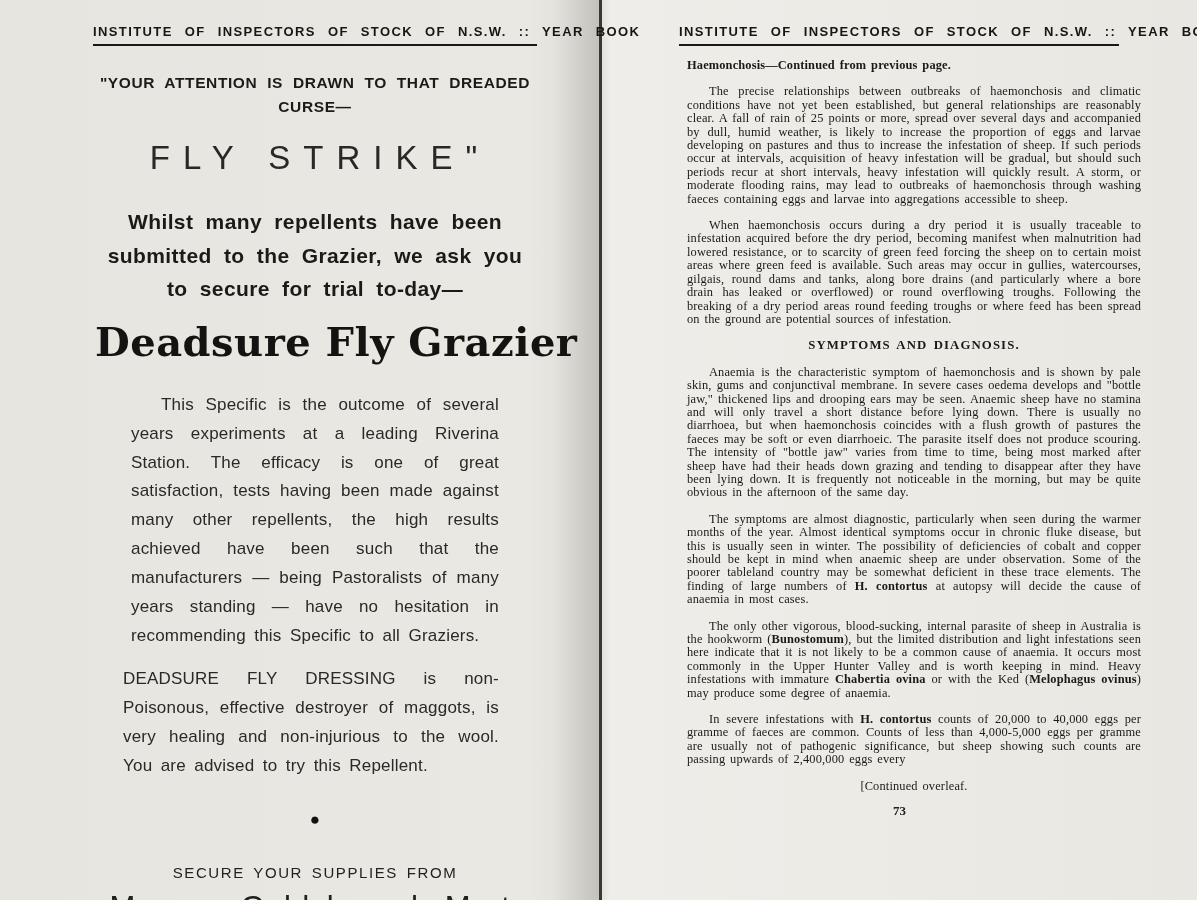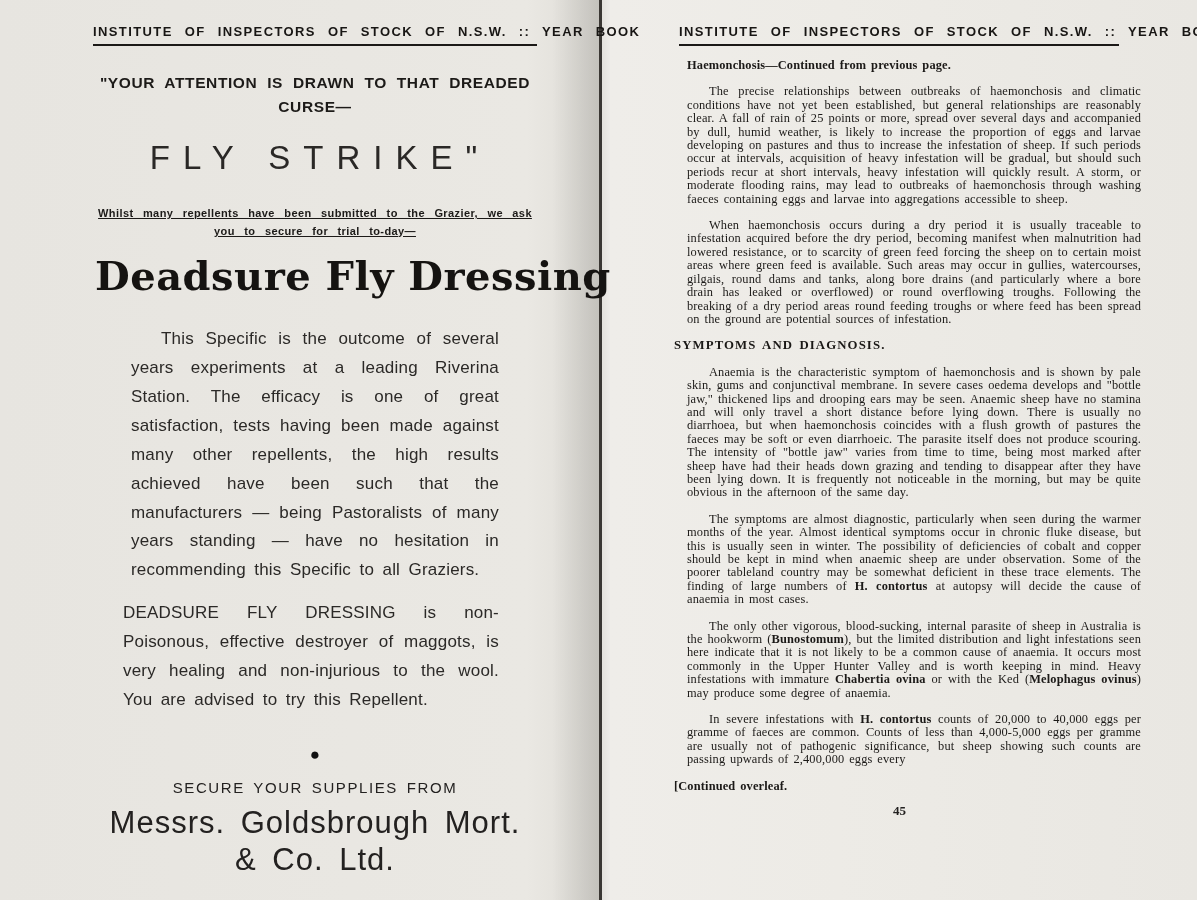--- a/index.html
+++ b/index.html
@@ -39,76 +39,76 @@
   .ad{margin:0 64px 0 95px;text-align:center;color:#242220;}
   .ad-tagline{
     margin-top:25px;font-size:15.5px;font-weight:bold;letter-spacing:0.6px;
     word-spacing:5px;line-height:1.55;color:#1c1a18;
   }
   .ad-teaser{
     margin-top:20px;font-size:33px;font-weight:normal;letter-spacing:13px;
     color:#2a2826;white-space:nowrap;text-indent:10px;
   }
   .ad-intro{
-    margin-top:28px;font-size:11px;font-weight:bold;letter-spacing:0.4px;
-    word-spacing:6px;line-height:1.6;color:#1c1a18;text-decoration:underline;
+    margin-top:28px;font-size:21px;font-weight:bold;letter-spacing:0.4px;
+    word-spacing:6px;line-height:1.6;color:#1c1a18;
   }
   .ad-headline{
     margin-top:12px;font-family:"DejaVu Serif", serif;font-weight:bold;
     font-size:40px;letter-spacing:0.5px;color:#151311;white-space:nowrap;
   }
   .ad-body{
     margin:26px 36px 0 36px;text-align:justify;font-size:17px;
     line-height:1.7;letter-spacing:0.2px;word-spacing:3.5px;color:#2b2927;
   }
   .ad-body.indent{text-indent:30px;}
   .ad-body + .ad-body{margin-top:14px;margin-left:28px;}
   .ad-dot{margin-top:30px;font-size:17px;color:#111;}
   .ad-supplies{
-    margin-top:14px;font-size:15px;letter-spacing:1.6px;word-spacing:3px;color:#232120;
+    margin-top:34px;font-size:15px;letter-spacing:1.6px;word-spacing:3px;color:#232120;
   }
   .ad-supplier1{
     margin-top:8px;font-size:31px;letter-spacing:1px;word-spacing:6px;
     line-height:1.2;color:#232120;
   }
   .page-num{
     text-align:center;font-family:"Liberation Serif", serif;font-weight:bold;
     font-size:13px;color:#232120;
   }
 
   
   .article{
     margin:12px 43px 0 72px;
     font-family:"Liberation Serif", serif;font-size:12.4px;line-height:13.4px;
     color:#1b1917;text-align:justify;letter-spacing:0.15px;word-spacing:1.6px;
   }
   .article p{margin:13px;text-indent:22px;}
   .article p.lead{font-weight:bold;text-indent:0;margin-bottom:3px;}
   .article .section-heading{
     font-weight:bold;letter-spacing:1.1px;word-spacing:2px;font-size:12.8px;
-    margin:7px 0 4px 0;text-align:left;
+    margin:7px 0 4px 0;text-align:center;
   }
-  .article .continued{ text-align:left;text-indent:0;font-weight:bold; }
+  .article .continued{ text-align:center;text-indent:0; }
   .page-right .page-num{margin-top:10px;}
 </style>
 </head>
 <body>
 
 <div class="book">
   <div class="gutter-shadow"></div>
   <div class="gutter"></div>
 
   <div class="page page-left">
     <div class="running-header">INSTITUTE OF INSPECTORS OF STOCK OF N.S.W. :: YEAR BOOK</div>
 
     <div class="ad">
       <div class="ad-tagline">"YOUR ATTENTION IS DRAWN TO THAT DREADED CURSE—</div>
       <div class="ad-teaser">FLY STRIKE"</div>
       <div class="ad-intro">Whilst many repellents have been submitted to the Grazier, we ask you to secure for trial to-day—</div>
-      <div class="ad-headline">Deadsure Fly Dressing</div>
+      <div class="ad-headline">Deadsure Fly Grazier</div>
       <div class="ad-body indent">This Specific is the outcome of several years experiments at a leading Riverina Station. The efficacy is one of great satisfaction, tests having been made against many other repellents, the high results achieved have been such that the manufacturers — being Pastoralists of many years standing — have no hesitation in recommending this Specific to all Graziers.</div>
       <div class="ad-body">DEADSURE FLY DRESSING is non-Poisonous, effective destroyer of maggots, is very healing and non-injurious to the wool. You are advised to try this Repellent.</div>
       <div class="ad-dot">●</div>
       <div class="ad-supplies">SECURE YOUR SUPPLIES FROM</div>
       <div class="ad-supplier1">Messrs. Goldsbrough Mort. &amp; Co. Ltd.</div>
 
     </div>
 
   </div>
 
@@ -124,15 +124,15 @@
       <div class="section-heading">SYMPTOMS AND DIAGNOSIS.</div>
 
       <p>Anaemia is the characteristic symptom of haemonchosis and is shown by pale skin, gums and conjunctival membrane.  In severe cases oedema develops and "bottle jaw," thickened lips and drooping ears may be seen.  Anaemic sheep have no stamina and will only travel a short distance before lying down.  There is usually no diarrhoea, but when haemonchosis coincides with a flush growth of pastures the faeces may be soft or even diarrhoeic.  The parasite itself does not produce scouring.  The intensity of "bottle jaw" varies from time to time, being most marked after sheep have had their heads down grazing and tending to disappear after they have been lying down.  It is frequently not noticeable in the morning, but may be quite obvious in the afternoon of the same day.</p>
       <p>The symptoms are almost diagnostic, particularly when seen during the warmer months of the year.  Almost identical symptoms occur in chronic fluke disease, but this is usually seen in winter.  The possibility of deficiencies of cobalt and copper should be kept in mind when anaemic sheep are under observation.  Some of the poorer tableland country may be somewhat deficient in these trace elements.  The finding of large numbers of <b>H. contortus</b> at autopsy will decide the cause of anaemia in most cases.</p>
       <p>The only other vigorous, blood-sucking, internal parasite of sheep in Australia is the hookworm (<b>Bunostomum</b>), but the limited distribution and light infestations seen here indicate that it is not likely to be a common cause of anaemia.  It occurs most commonly in the Upper Hunter Valley and is worth keeping in mind.  Heavy infestations with immature <b>Chabertia ovina</b> or with the Ked (<b>Melophagus ovinus</b>) may produce some degree of anaemia.</p>
       <p>In severe infestations with <b>H. contortus</b> counts of 20,000 to 40,000 eggs per gramme of faeces are common.  Counts of less than 4,000-5,000 eggs per gramme are usually not of pathogenic significance, but sheep showing such counts are passing upwards of 2,400,000 eggs every</p>
 
       <div class="continued">[Continued overleaf.</div>
     </div>
 
-    <div class="page-num">45</div>
+    <div class="page-num">73</div>
   </div>
 </div>
 
 </body></html>

